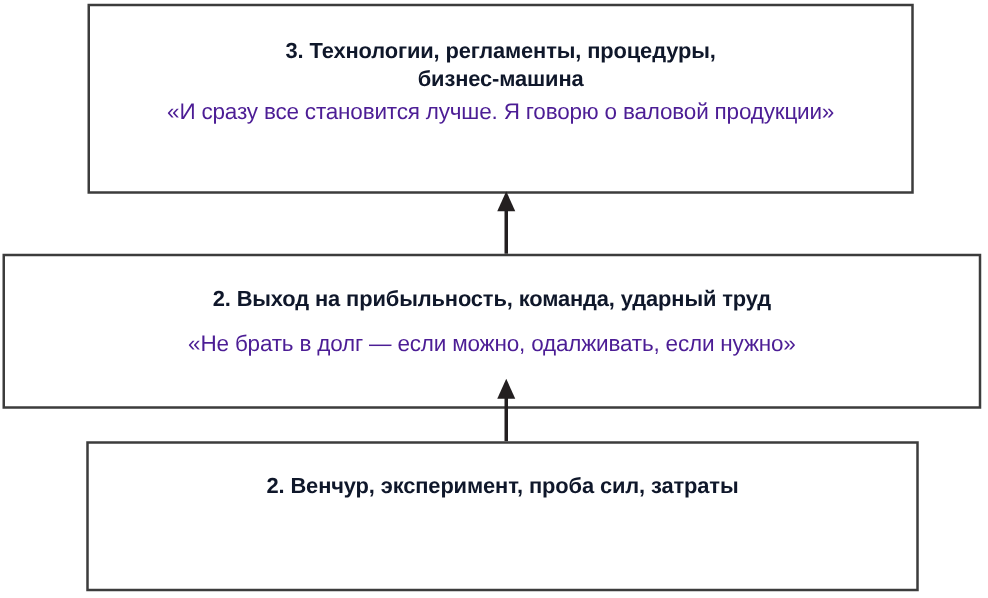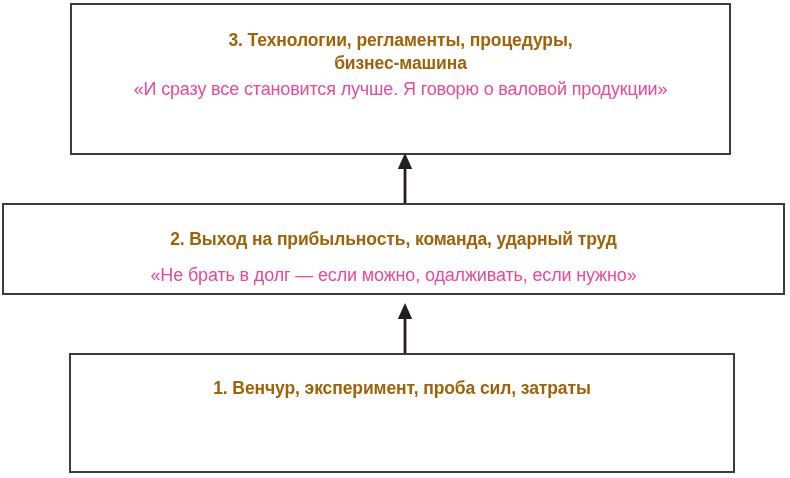--- a/index.html
+++ b/index.html
@@ -44,50 +44,50 @@
     width: 661px;
     height: 152px;
     justify-content: flex-start;
   }
   #box-top .inner { padding-top: 24px; }
 
   #box-middle {
     left: 2px;
     top: 203px;
     width: 783px;
-    height: 92px;
+    height: 124px;
     justify-content: flex-start;
   }
   #box-middle .inner { padding-top: 23px; }
 
   #box-bottom {
     left: 69px;
     top: 353px;
     width: 666px;
     height: 120px;
     justify-content: flex-start;
   }
   #box-bottom .inner { padding-top: 22px; }
 
   
   .heading {
     font-weight: bold;
     font-size: 17.5px;
     line-height: 23px;
     letter-spacing: -0.1px;
-    color: #a16207;
+    color: #0f172a;
     margin: 0;
     white-space: pre-line;
   }
   .quote {
     font-weight: normal;
     font-size: 18px;
     line-height: 25px;
     letter-spacing: -0.15px;
-    color: #ec4899;
+    color: #4c1d95;
     margin: 0;
     white-space: pre-line;
   }
   #box-top .quote { margin-top: 2px; }
   #box-middle .quote { margin-top: 12px; }
   #box-bottom .quote { margin-top: 1px; }
 
   
   .arrow {
     position: absolute;
@@ -133,17 +133,17 @@
 
   <div class="arrow" id="arrow-bottom-to-middle">
     <svg width="20" height="52" viewBox="0 0 20 52" xmlns="http://www.w3.org/2000/svg">
       <rect x="8.6" y="13" width="2.8" height="39" fill="#231f20"></rect>
       <polygon points="10,0 17.2,16 2.8,16" fill="#231f20"></polygon>
     </svg>
   </div>
 
   <div class="box" id="box-bottom">
     <div class="inner">
-      <p class="heading">1.  Венчур, эксперимент, проба сил, затраты</p>
+      <p class="heading">2.  Венчур, эксперимент, проба сил, затраты</p>
     </div>
   </div>
 
 </div>
 
 </body></html>

